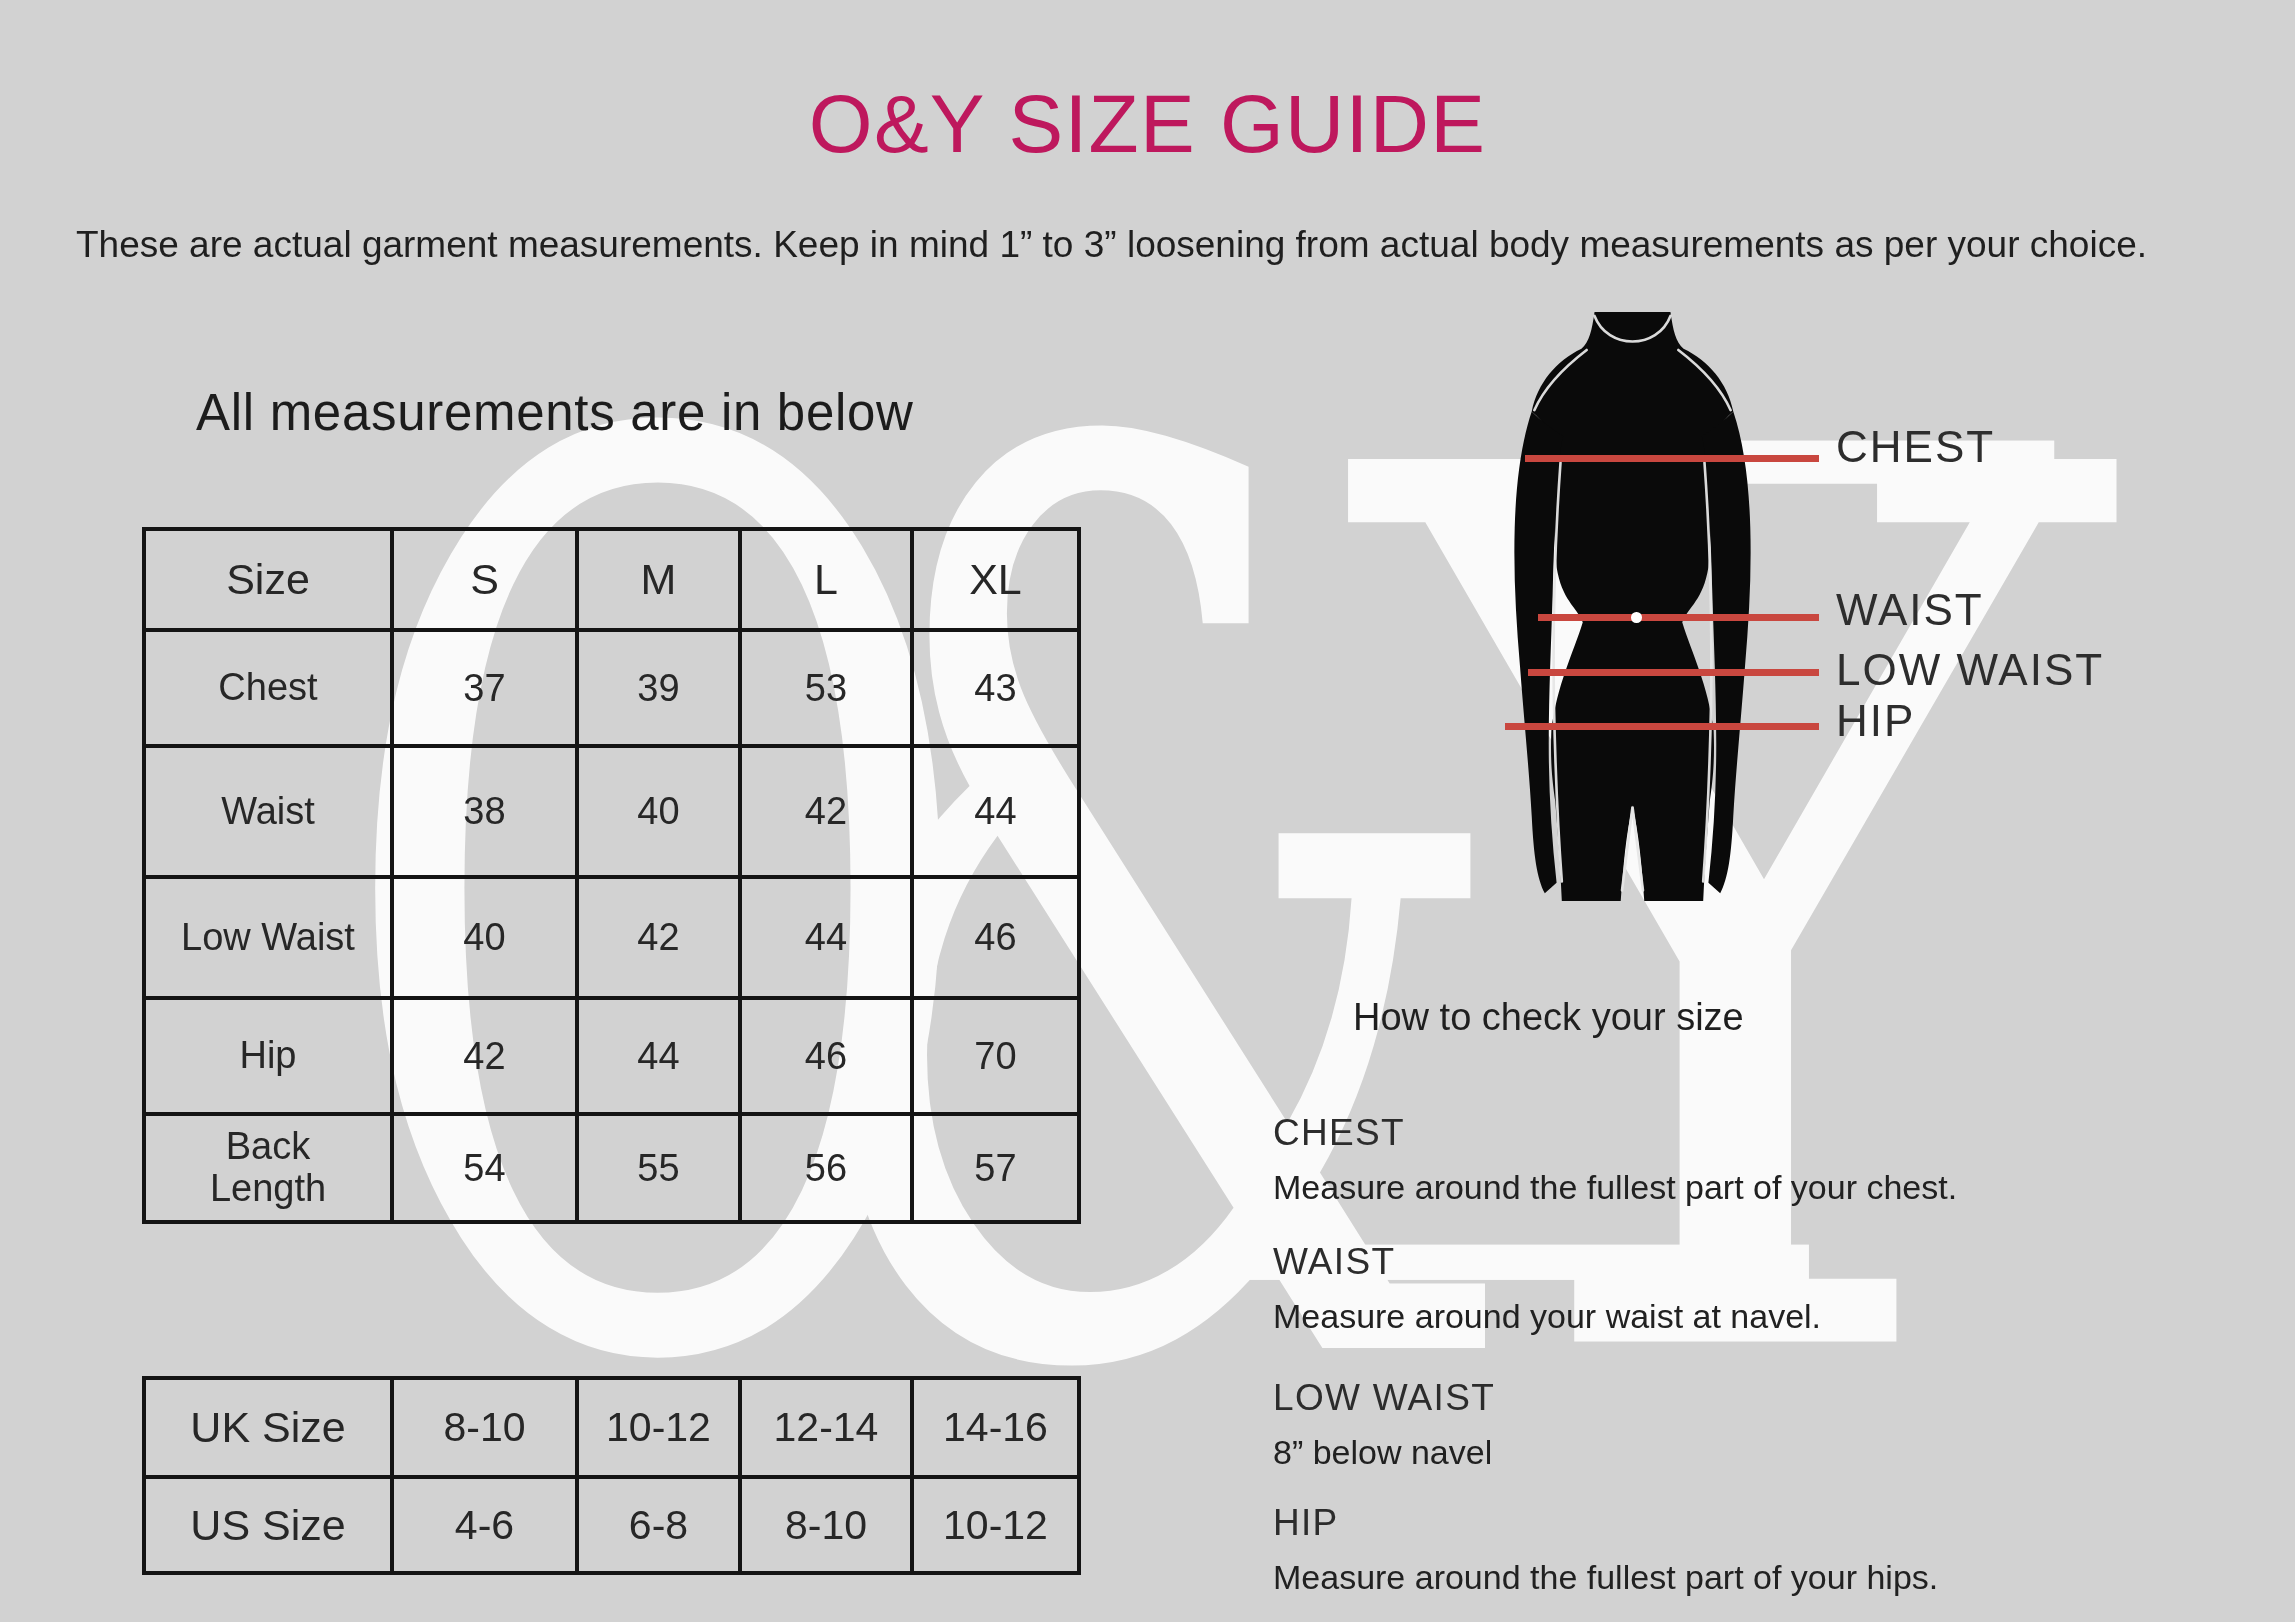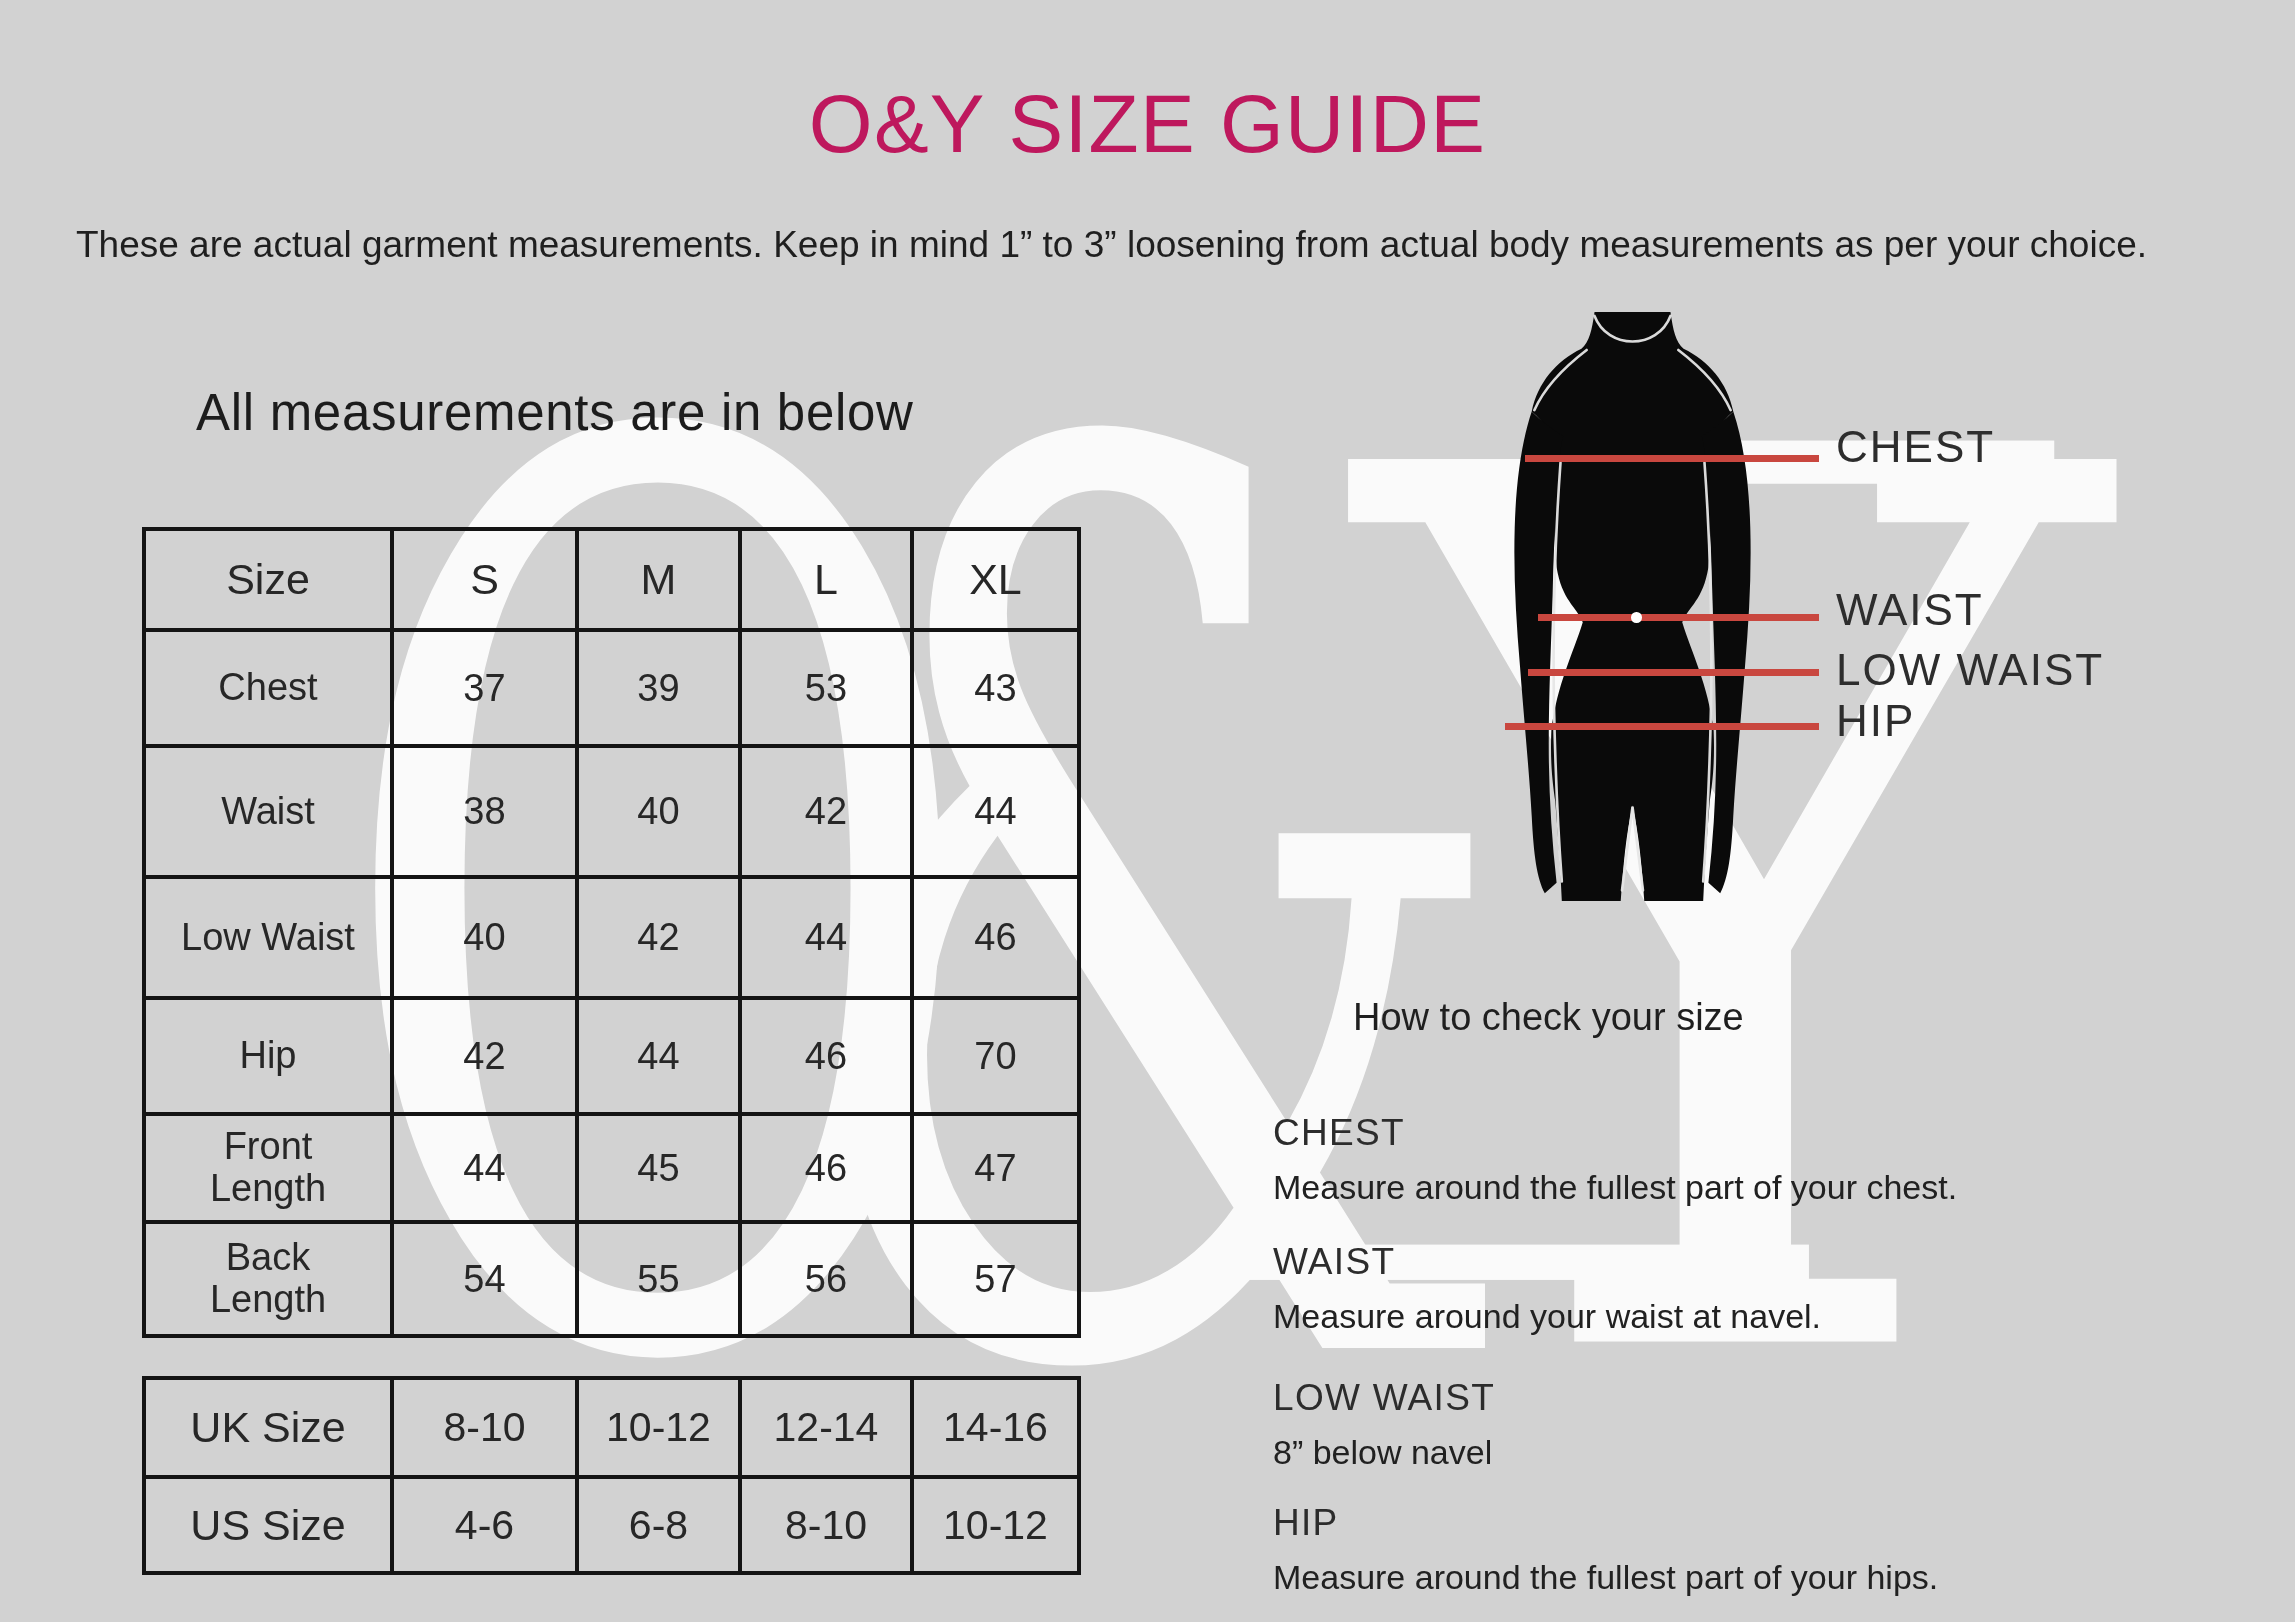--- a/index.html
+++ b/index.html
@@ -134,27 +134,20 @@
           <td>42</td>
           <td>44</td>
           <td>46</td>
         </tr>
         <tr>
           <td class="row-label">Hip</td>
           <td>42</td>
           <td>44</td>
           <td>46</td>
           <td>70</td>
-        </tr>
-        <tr>
-          <td class="row-label">Front<br>Length</td>
-          <td>44</td>
-          <td>45</td>
-          <td>46</td>
-          <td>47</td>
         </tr>
         <tr>
           <td class="row-label">Back<br>Length</td>
           <td>54</td>
           <td>55</td>
           <td>56</td>
           <td>57</td>
         </tr>
       </tbody>
   </table>

